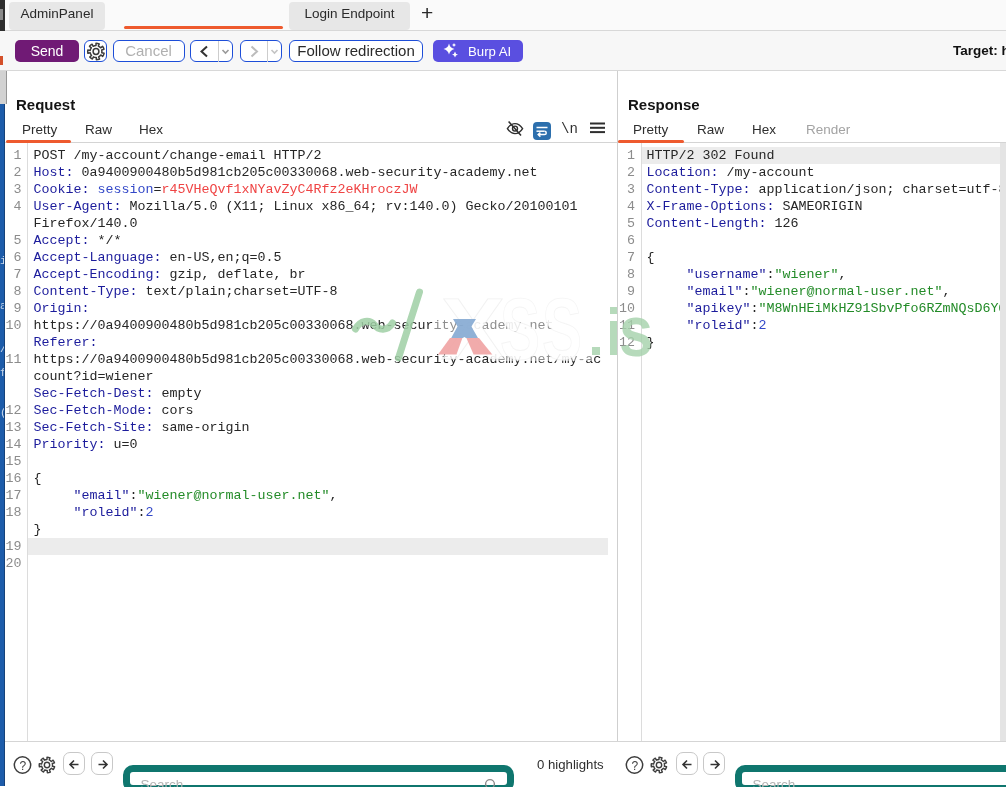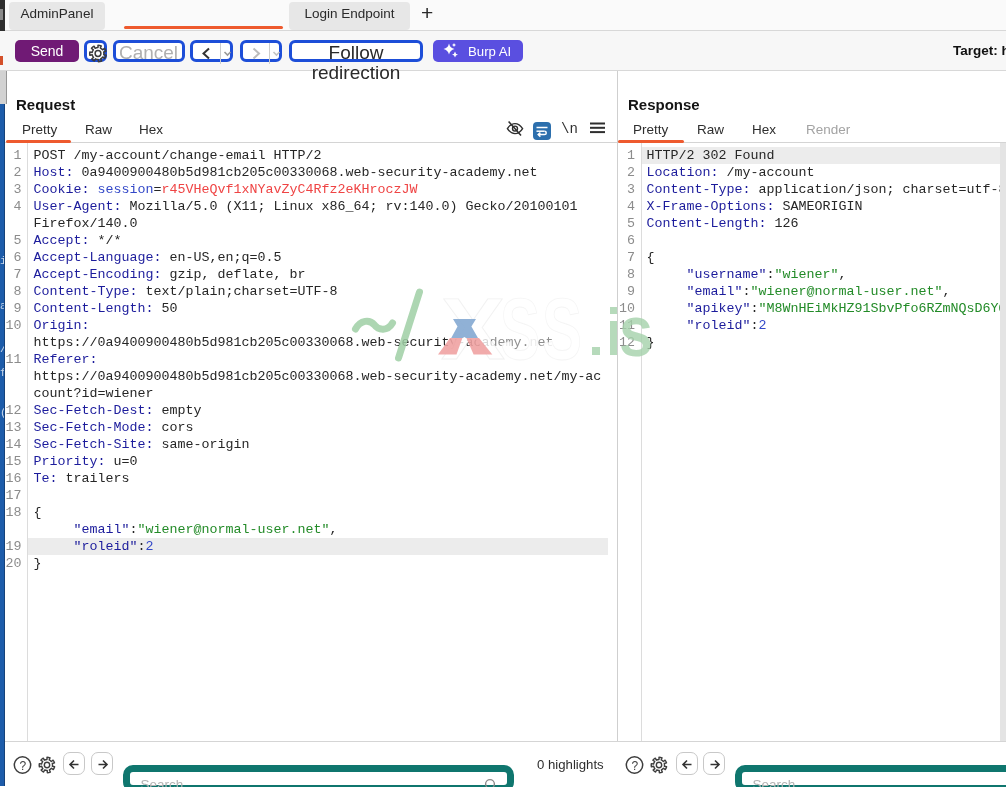--- a/index.html
+++ b/index.html
@@ -12,22 +12,22 @@
 #tabbar { left:0; top:0; width:1006px; height:31px; background:#fafafa; border-bottom:1px solid #d8d8d8; }
 .tab { position:absolute; top:2px; height:28px; background:#e7e7e7; border-radius:4px;
   color:#2a2a2a; font-size:13.5px; line-height:23px; text-align:center; }
 #tabu { position:absolute; left:124px; top:25.5px; width:159px; height:3.5px; background:#ee5a2e; border-radius:2px; }
 #darkblock { left:0; top:0; width:5px; height:31px; background:#2e2e2e; }
 #darknotch { left:0; top:9px; width:3px; height:11px; background:#8a8a8a; }
 #plus { left:421px; top:1px; font-size:21px; color:#2a2a2a; font-weight:400; }
 
 
 #toolbar { left:0; top:31px; width:1006px; height:40px; background:#f7f7f7; border-bottom:1px solid #d8d8d8; }
-.btn { position:absolute; background:#fff; border:3px solid #1d4ed8; border-radius:6px;
-  font-size:19px; color:#2a2a2a; text-align:center; }
+.btn { position:absolute; background:#fff; border:1px solid #1d4ed8; border-radius:6px;
+  font-size:15px; color:#2a2a2a; text-align:center; }
 #send { left:15px; top:9px; width:64px; height:22px; background:#701a75; border:none; border-radius:5px;
   color:#fff; font-size:14px; line-height:22px; text-align:center; }
 #orangesliver { left:0; top:25px; width:3px; height:9px; background:#d4502a; }
 #target { left:953px; top:12px; font-size:13.5px; font-weight:bold; color:#111; white-space:nowrap; }
 
 
 #divider { left:617px; top:71px; width:1px; height:716px; background:#cfcfcf; }
 #bluebar { z-index:6; left:0; top:104px; width:5px; border-right:1px solid #16427a; height:682px; background:#1d5caa; color:rgba(255,255,255,0.75); font-size:11px; font-family:"Liberation Mono",monospace; overflow:hidden; }
 #bluebar span { position:absolute; left:0; }
 #graybar { left:0; top:71px; width:7px; height:33px; background:#d2d2d2; border-right:1px solid #969696; }
@@ -191,31 +191,29 @@
   <div class="code" style="left:33.5px;">
 <div>POST /my-account/change-email HTTP/2</div>
 <div><span class="n">Host:</span> 0a9400900480b5d981cb205c00330068.web-security-academy.net</div>
 <div><span class="n">Cookie:</span> <span class="b">session</span>=<span class="r">r45VHeQvf1xNYavZyC4Rfz2eKHroczJW</span></div>
 <div><span class="n">User-Agent:</span> Mozilla/5.0 (X11; Linux x86_64; rv:140.0) Gecko/20100101</div>
 <div>Firefox/140.0</div>
 <div><span class="n">Accept:</span> */*</div>
 <div><span class="n">Accept-Language:</span> en-US,en;q=0.5</div>
 <div><span class="n">Accept-Encoding:</span> gzip, deflate, br</div>
 <div><span class="n">Content-Type:</span> text/plain;charset=UTF-8</div>
-<div><span class="n">Content-Length:</span> 50</div>
 <div><span class="n">Origin:</span></div>
 <div>https://0a9400900480b5d981cb205c00330068.web-security-academy.net</div>
 <div><span class="n">Referer:</span></div>
 <div>https://0a9400900480b5d981cb205c00330068.web-security-academy.net/my-ac</div>
 <div>count?id=wiener</div>
 <div><span class="n">Sec-Fetch-Dest:</span> empty</div>
 <div><span class="n">Sec-Fetch-Mode:</span> cors</div>
 <div><span class="n">Sec-Fetch-Site:</span> same-origin</div>
 <div><span class="n">Priority:</span> u=0</div>
-<div><span class="n">Te:</span> trailers</div>
 <div>&nbsp;</div>
 <div>{</div>
 <div>     <span class="n">"email"</span>:<span class="g">"wiener@normal-user.net"</span>,</div>
 <div>     <span class="n">"roleid"</span>:<span class="b">2</span></div>
 <div>}</div>
   </div>
 
   <div class="code gut" style="left:619px; width:16px;">
 <div>1</div>
       <div>2</div>

